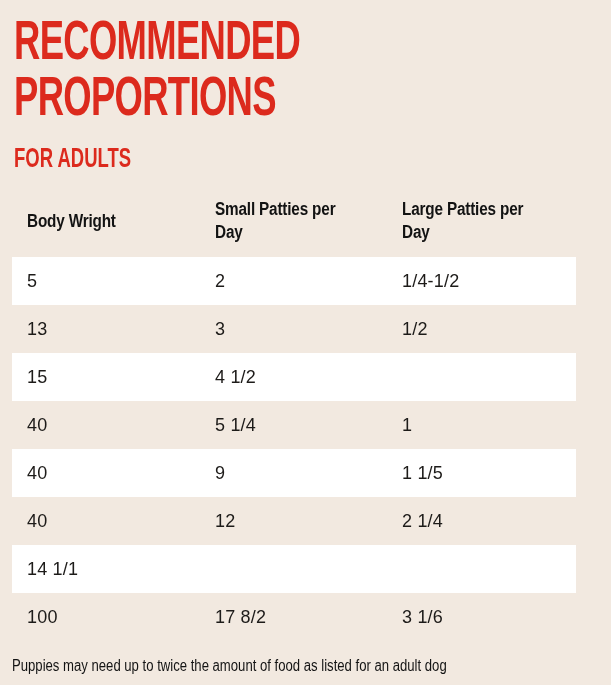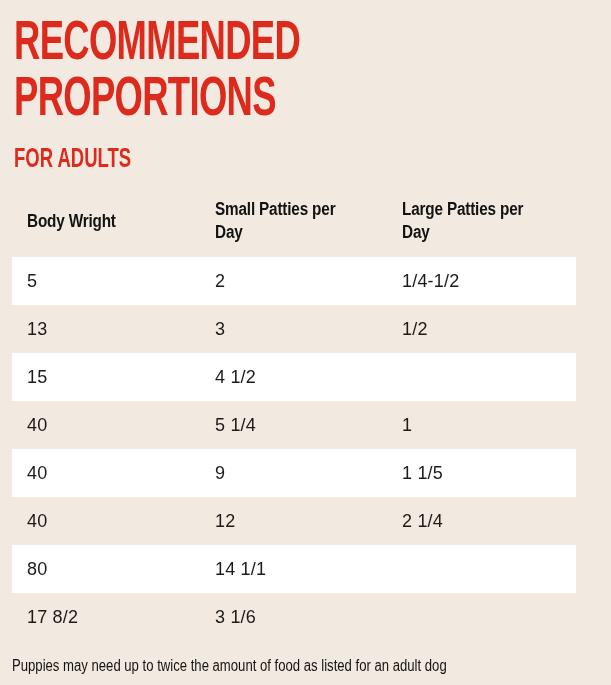--- a/index.html
+++ b/index.html
@@ -139,24 +139,24 @@
           <div class="tcell">40</div>
           <div class="tcell">9</div>
           <div class="tcell">1 1/5</div>
         </div>
         <div class="trow">
           <div class="tcell">40</div>
           <div class="tcell">12</div>
           <div class="tcell">2 1/4</div>
         </div>
         <div class="trow white">
-          <div class="tcell">80</div>
           <div class="tcell">14 1/1</div>
         </div>
         <div class="trow">
+          <div class="tcell">100</div>
           <div class="tcell">17 8/2</div>
           <div class="tcell">3 1/6</div>
         </div>
       </div>
 
   </div>
 
   <p class="footnote">Puppies may need up to twice the amount of food as listed for an adult dog</p>
 
 </div>

